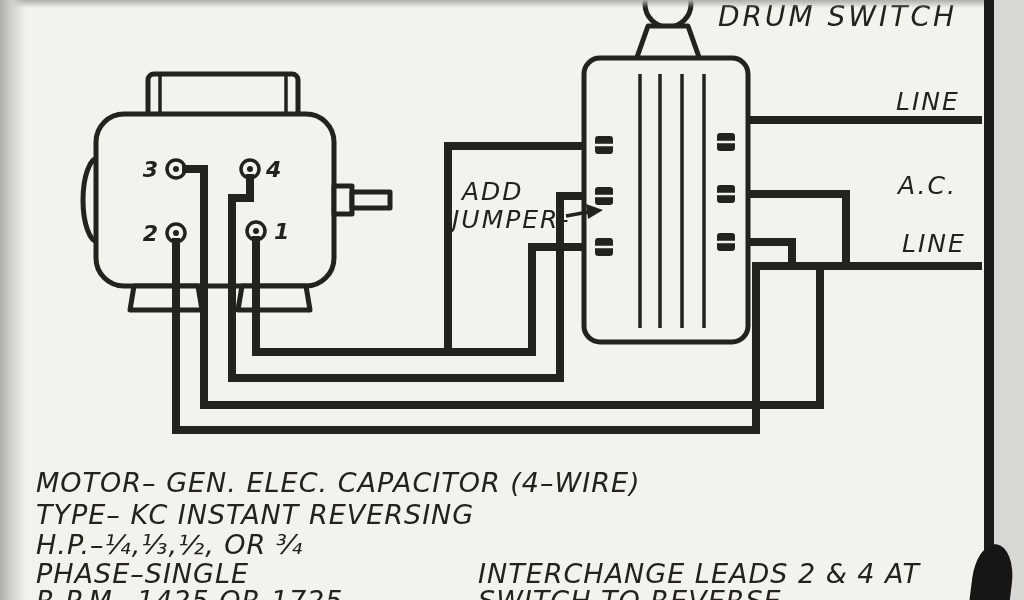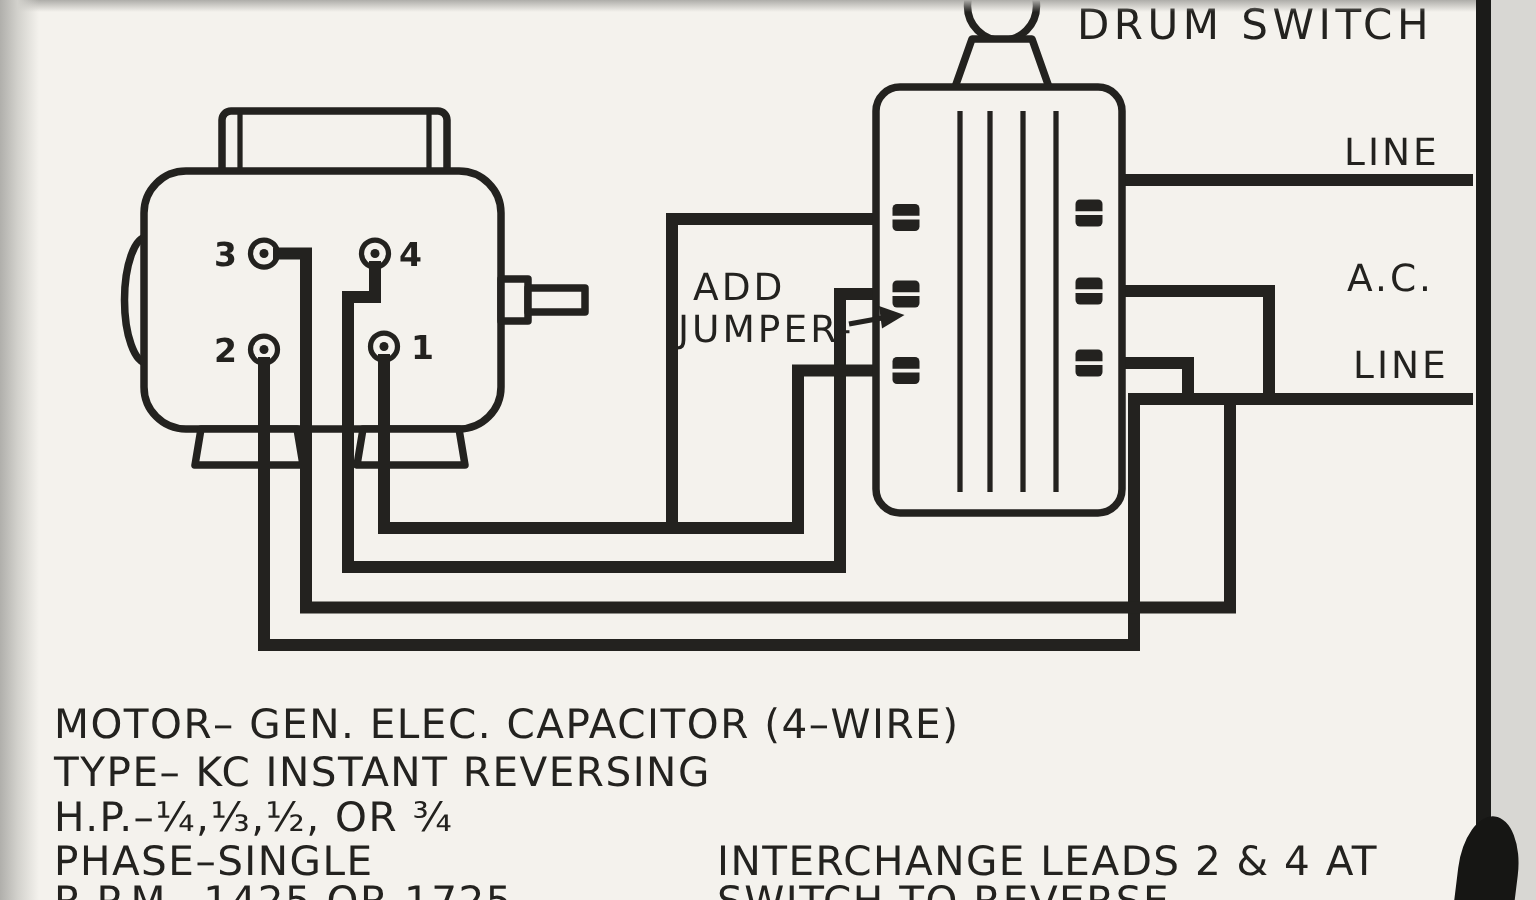--- a/index.html
+++ b/index.html
@@ -1,19 +1,20 @@
 <!DOCTYPE html>
 <html style="--ink: #23221f; --paper: #f4f2ed;"><head>
 <meta charset="utf-8">
 <style>
   html,body{margin:0;padding:0;background:#c9c8c4;}
   .stage{
     position:relative;width:1024px;height:600px;overflow:hidden;
     background:var(--paper,#f4f2ed);
     font-family:"DejaVu Sans",sans-serif;
+    font-style:italic;
   }
   .stage svg{position:absolute;inset:0;}
   .scan-top{position:absolute;left:0;top:0;right:0;height:8px;
     background:linear-gradient(180deg,#aeada9,rgba(244,242,237,0));}
   .scan-left{position:absolute;left:0;top:0;bottom:0;width:26px;
     background:linear-gradient(90deg,#b0afab,#d2d1cc 45%,rgba(244,242,237,0));}
   .scan-bar{position:absolute;top:0;bottom:0;left:984px;width:10px;background:#1b1b19;}
   .scan-right{position:absolute;top:0;bottom:0;left:994px;right:0;background:#d8d7d3;}
   .scan-blot{position:absolute;left:972px;bottom:-18px;width:40px;height:74px;
     background:#161614;border-radius:50% 50% 20% 20%;transform:rotate(7deg);}

